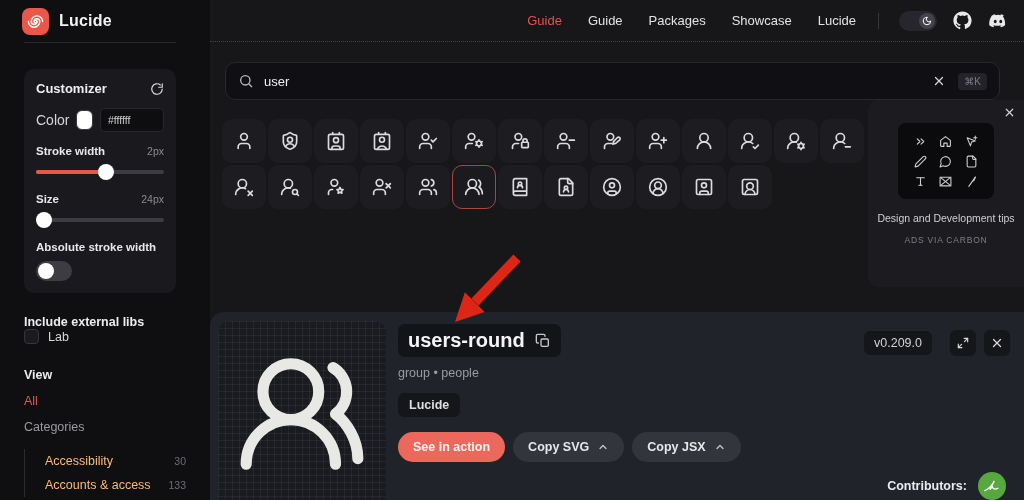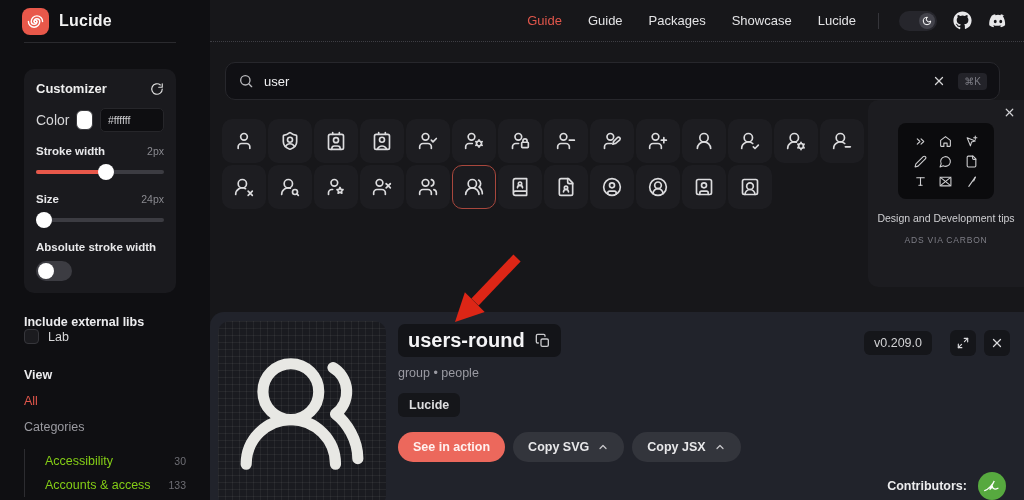--- a/index.html
+++ b/index.html
@@ -39,21 +39,21 @@
   .side-sections { margin:22px 24px 0 24px; }
   .side-heading { font-size:12.5px; font-weight:bold; color:#ececee; }
   .lab-row { display:flex; align-items:center; gap:9px; margin-top:0; cursor:pointer; }
   .checkbox { width:15px; height:15px; border-radius:4px; background:#1b1b1f; border:1px solid #36363b; }
   .lab-text { font-size:12.5px; color:#d8d8da; }
   .view-heading { margin-top:24px; }
   .view-all { display:block; margin-top:12px; font-size:12.5px; color:#e0564b; cursor:pointer; }
   .cat-label { margin-top:12px; font-size:12.5px; color:#9a9aa0; }
   .cat-list { list-style:none; margin-top:15px; border-left:1px solid #2c2c30; padding-left:20px; }
   .cat-item { display:flex; justify-content:space-between; align-items:baseline; padding:5px 0; cursor:pointer; }
-  .cat-name { font-size:12.5px; color:#84cc16; }
+  .cat-name { font-size:12.5px; color:#fdba74; }
   .cat-count { font-size:10.5px; color:#6e6e74; }
 
   
   .topnav { position:absolute; left:210px; top:0; width:814px; height:42px; display:flex; align-items:center; justify-content:flex-end; gap:0; border-bottom:1px dotted #3e3e44; padding-right:16px; }
   .nav-link { font-size:13px; color:#e3e3e5; margin-left:26px; cursor:pointer; text-decoration:none; }
   .nav-link.active { color:#e0564b; }
   .nav-sep { width:1px; height:16px; background:#35353a; margin-left:22px; }
   .theme-toggle { margin-left:20px; width:38px; height:20px; border-radius:10px; background:#26262c; position:relative; cursor:pointer; }
   .theme-knob { position:absolute; right:2px; top:2px; width:16px; height:16px; border-radius:50%; background:#43434b; display:flex; align-items:center; justify-content:center; }
   .gh-link, .dc-link { margin-left:16px; color:#e8e8ea; cursor:pointer; }

